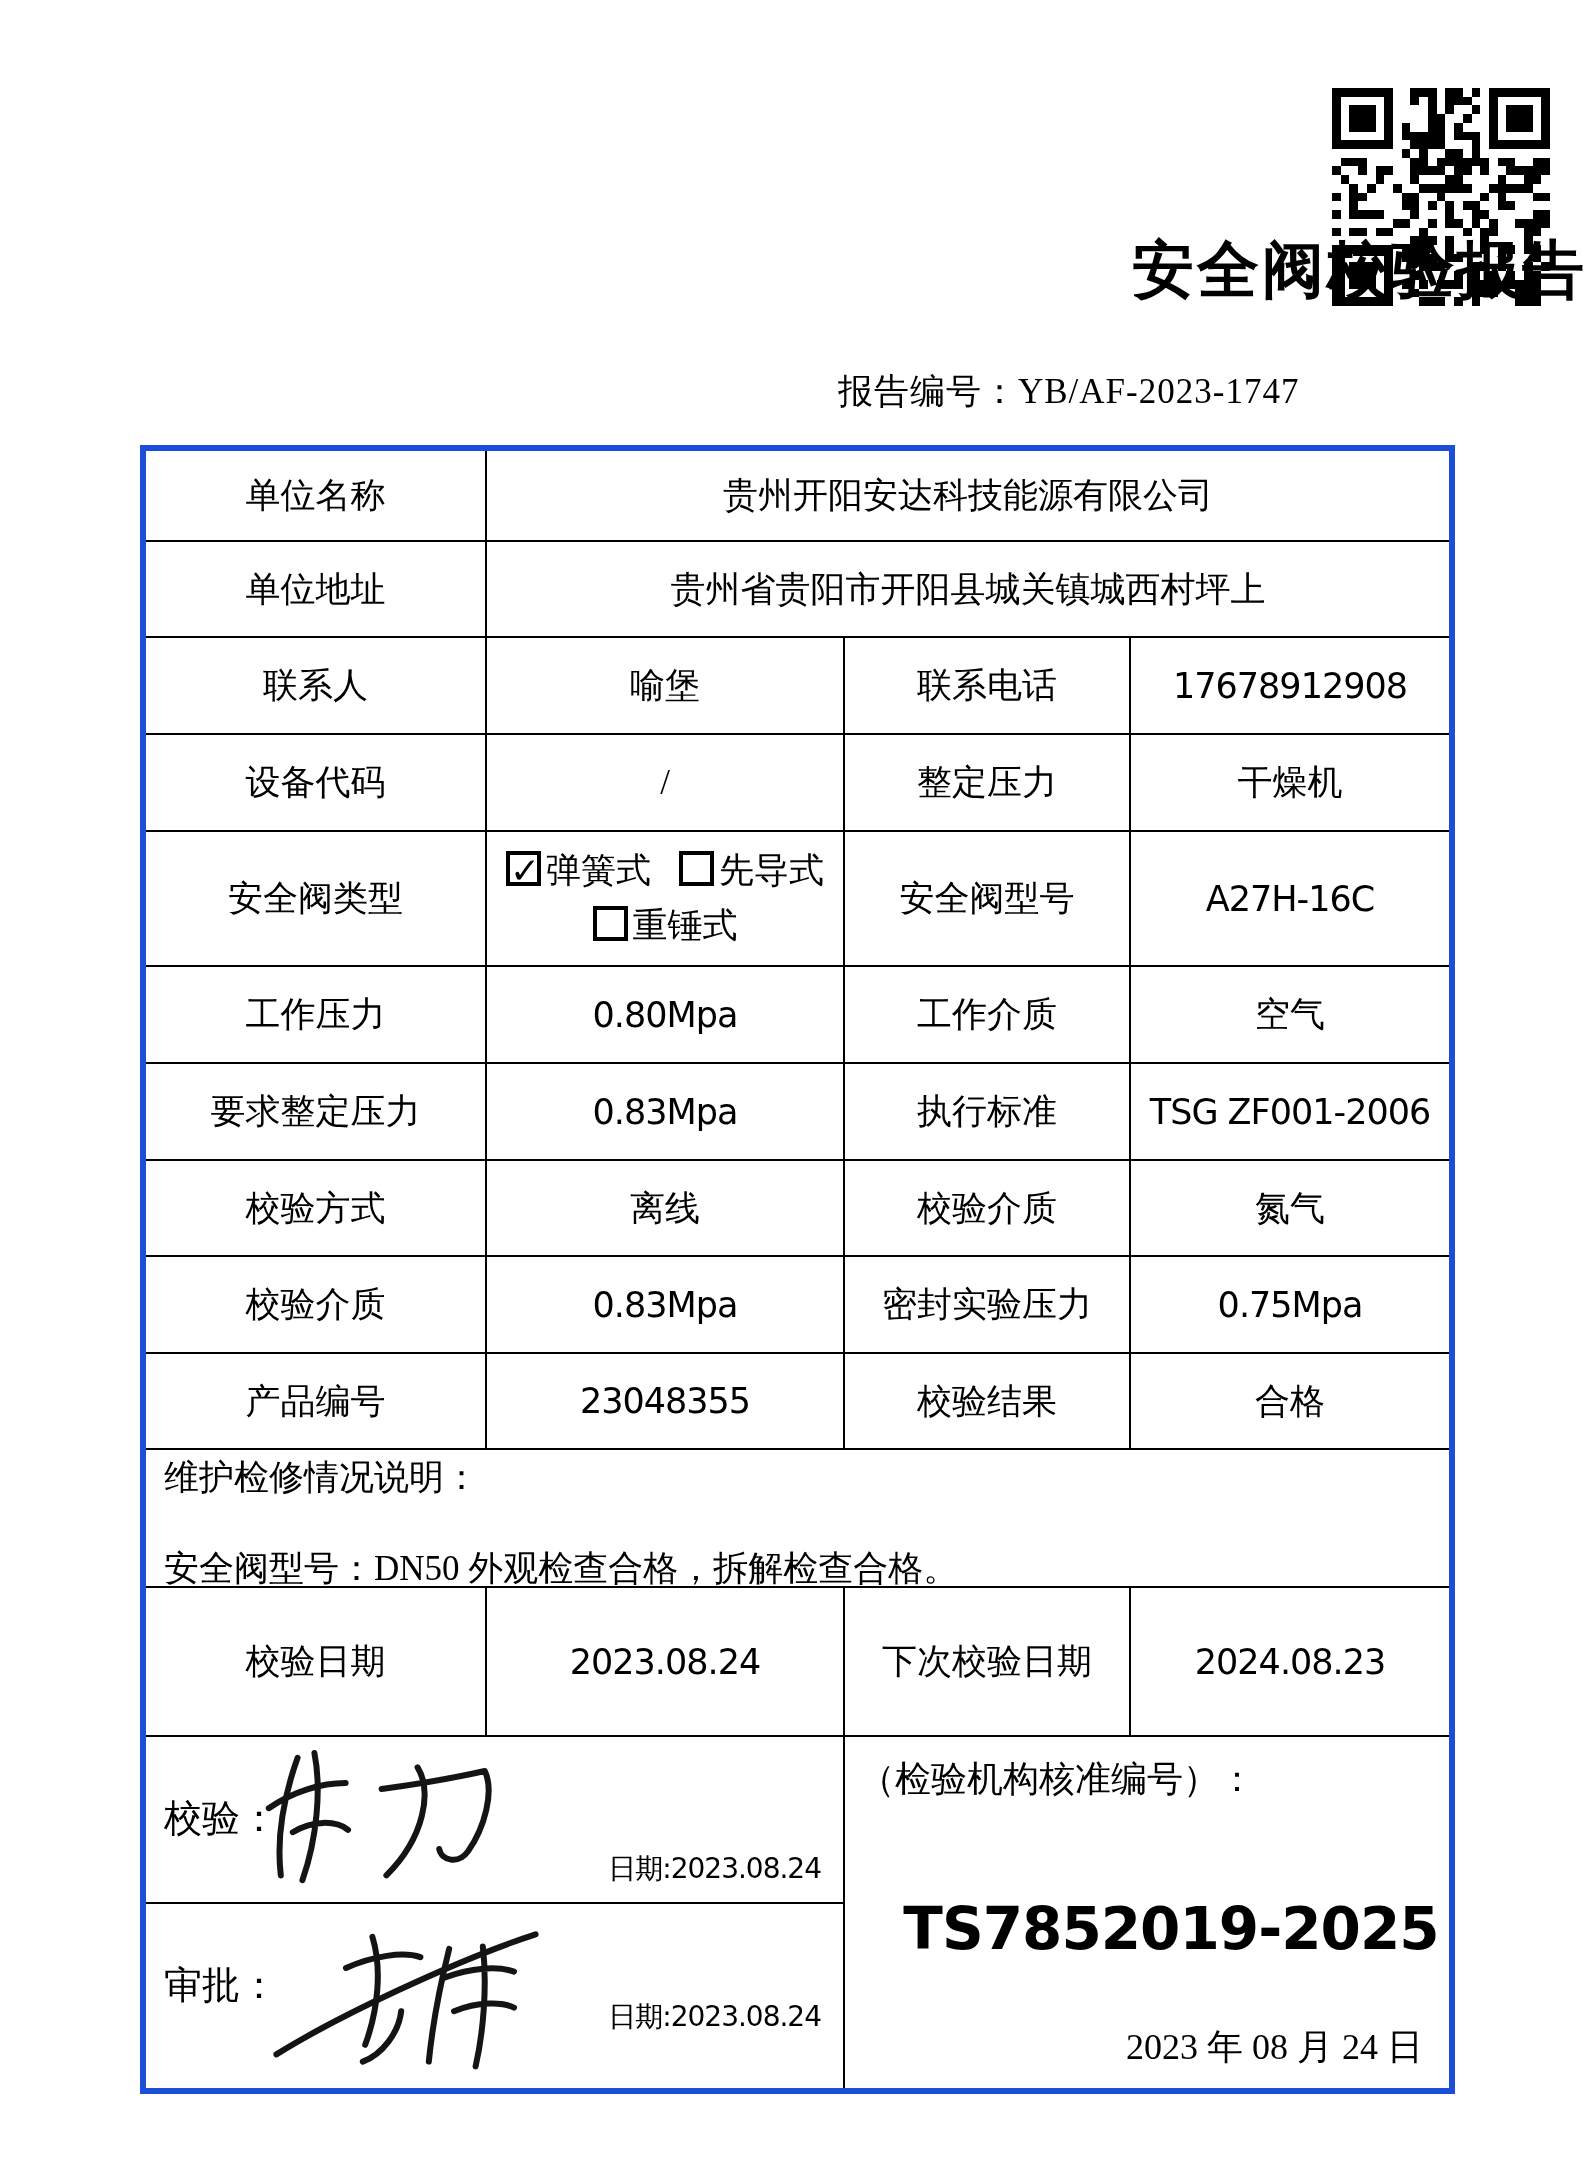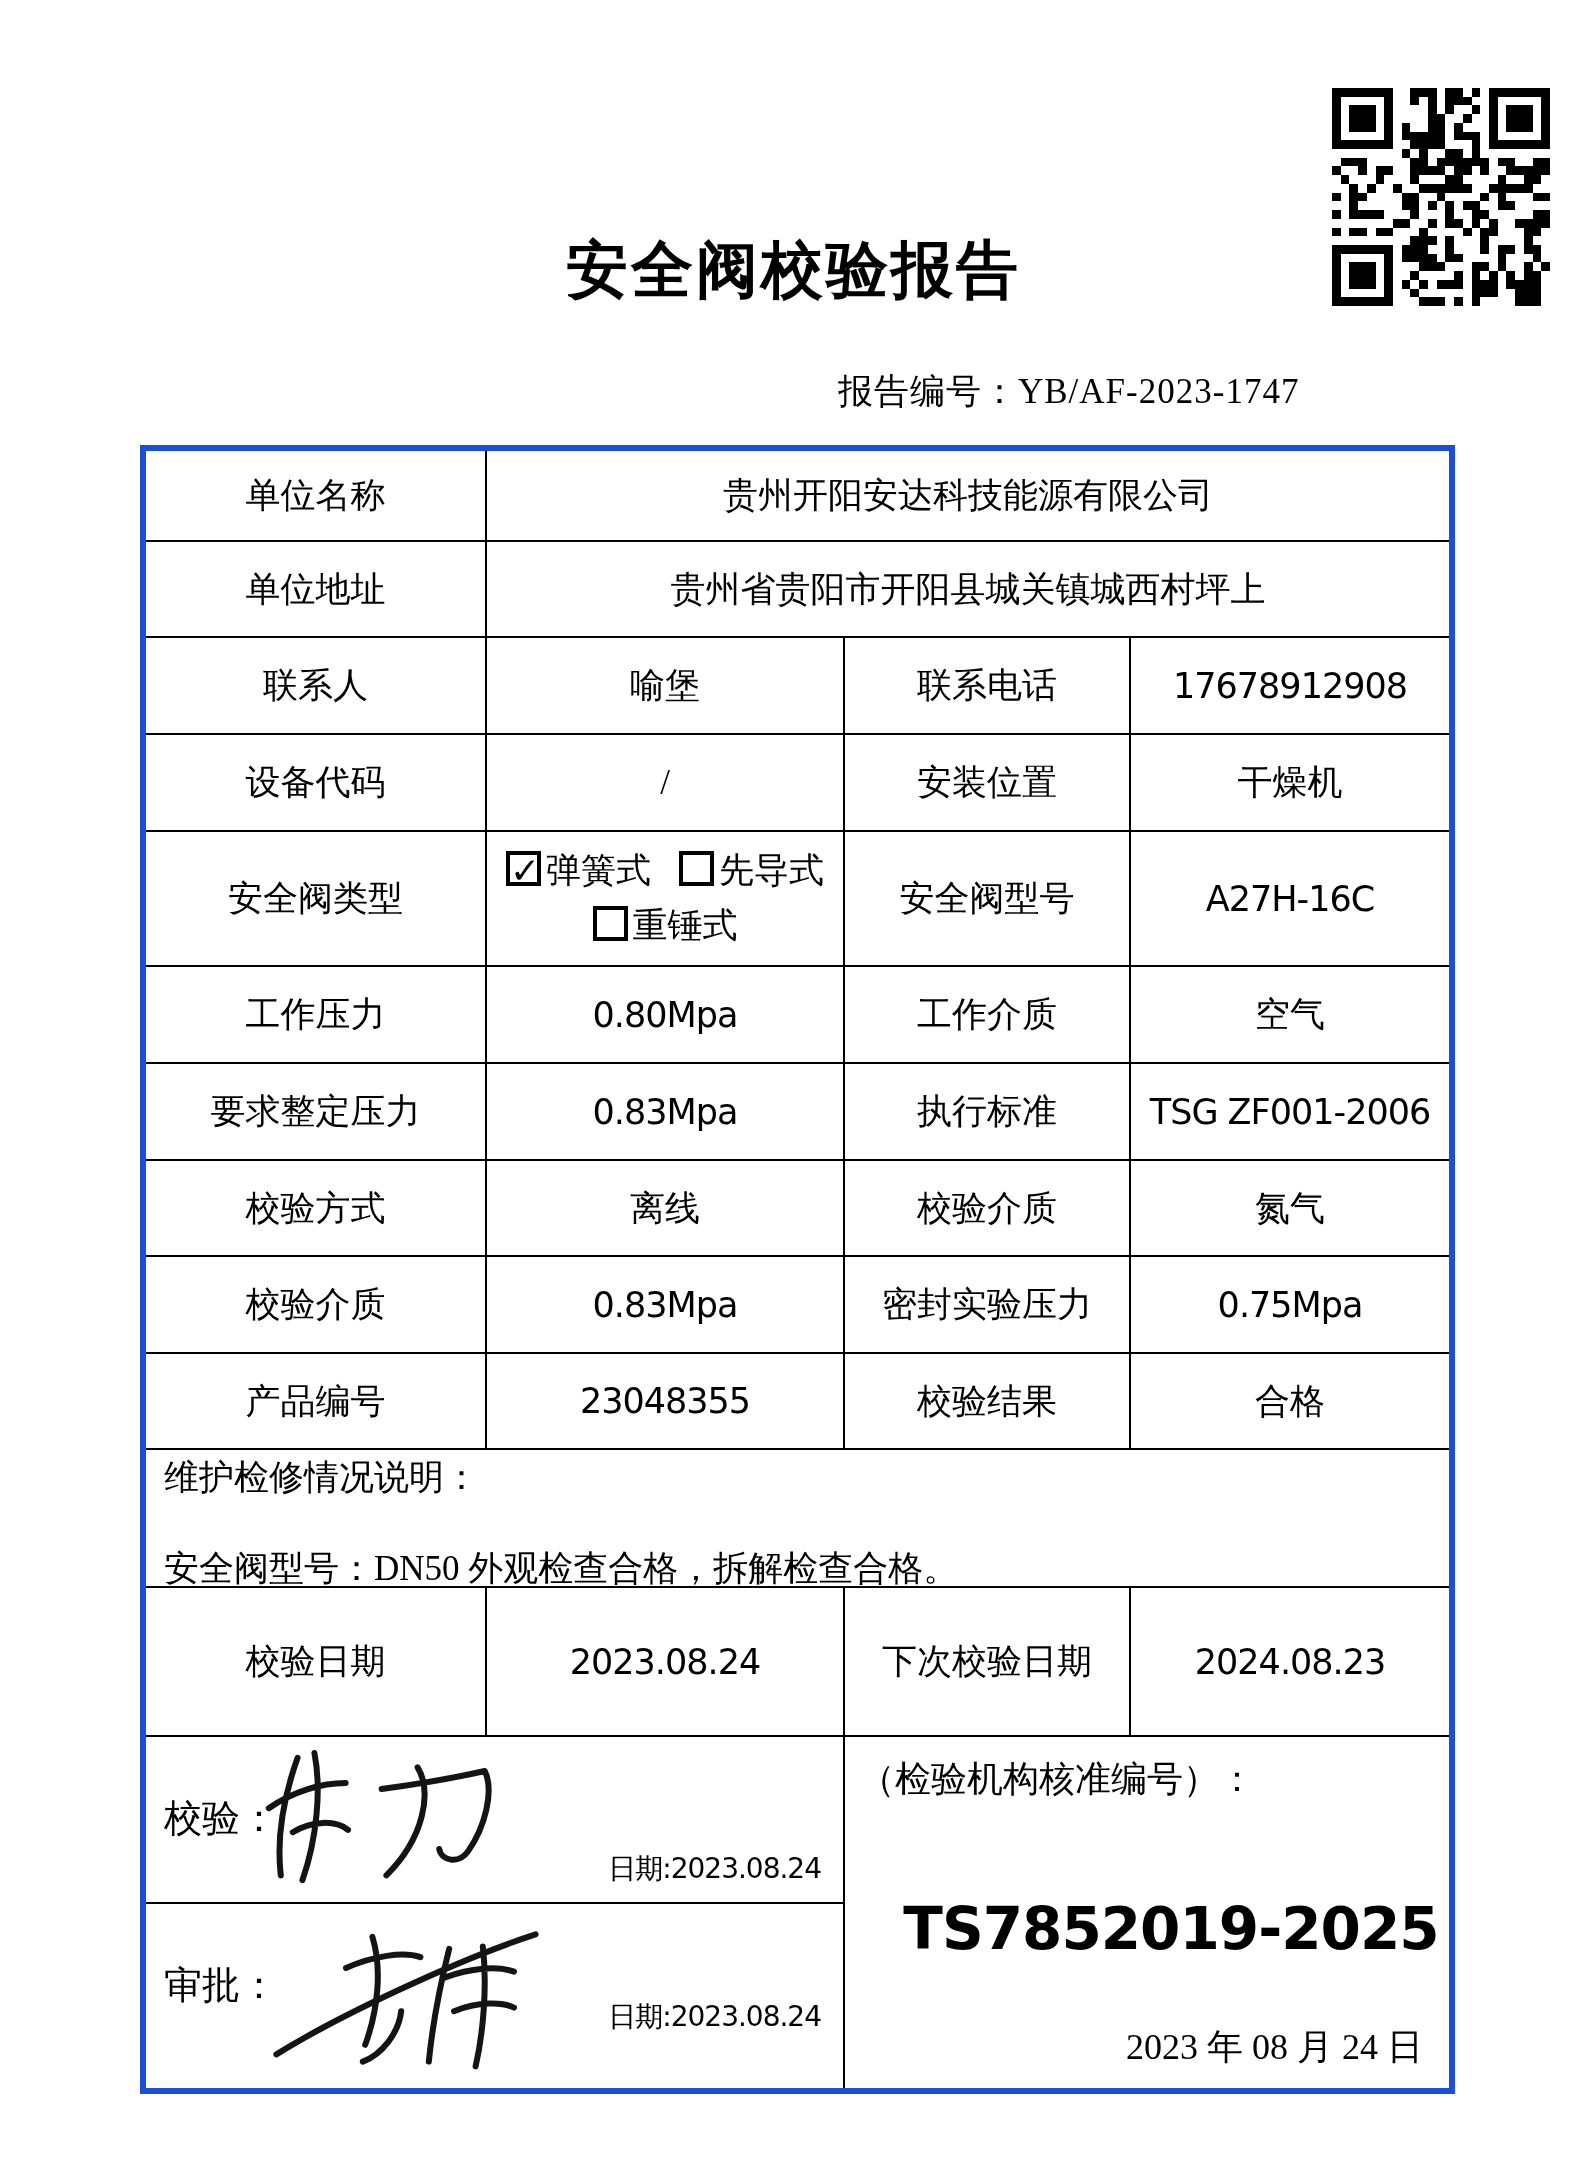--- a/index.html
+++ b/index.html
@@ -2,21 +2,21 @@
 <html><head>
 <meta charset="utf-8">
 <style>
   html,body{margin:0;padding:0;}
   body{
     width:1587px;height:2184px;background:#ffffff;position:relative;
     font-family:"Liberation Serif","DejaVu Serif",serif;color:#000;
     -webkit-font-smoothing:antialiased;
   }
   .title{
-    position:absolute;top:228px;left:0;width:100%;text-align:center;
+    position:absolute;top:228px;left:0;width:100%;text-align:right;
     font-size:62px;font-weight:700;letter-spacing:3px;
   }
   .report-no{
     position:absolute;top:368px;left:838px;font-size:35px;letter-spacing:1px;
   }
   .qr{position:absolute;left:1332px;top:88px;width:218px;height:218px;}
 
   table.main{
     position:absolute;left:140px;top:445px;width:1309px;
     border-collapse:collapse;table-layout:fixed;
@@ -314,21 +314,21 @@
   </tr>
   <tr class="h97">
     <td>联系人</td>
     <td>喻堡</td>
     <td>联系电话</td>
     <td class="v">17678912908</td>
   </tr>
   <tr class="h97">
     <td>设备代码</td>
     <td>/</td>
-    <td>安装位置</td>
+    <td>整定压力</td>
     <td>干燥机</td>
   </tr>
   <tr class="h135">
     <td>安全阀类型</td>
     <td class="cbcell">
       <div><span class="cb"><span class="mark">✓</span></span><span>弹簧式</span><span class="cbgap"></span><span class="cb"><span class="mark"></span></span><span>先导式</span>
       </div>
       <div><span class="cb"><span class="mark"></span></span><span>重锤式</span>
       </div>
     </td>

